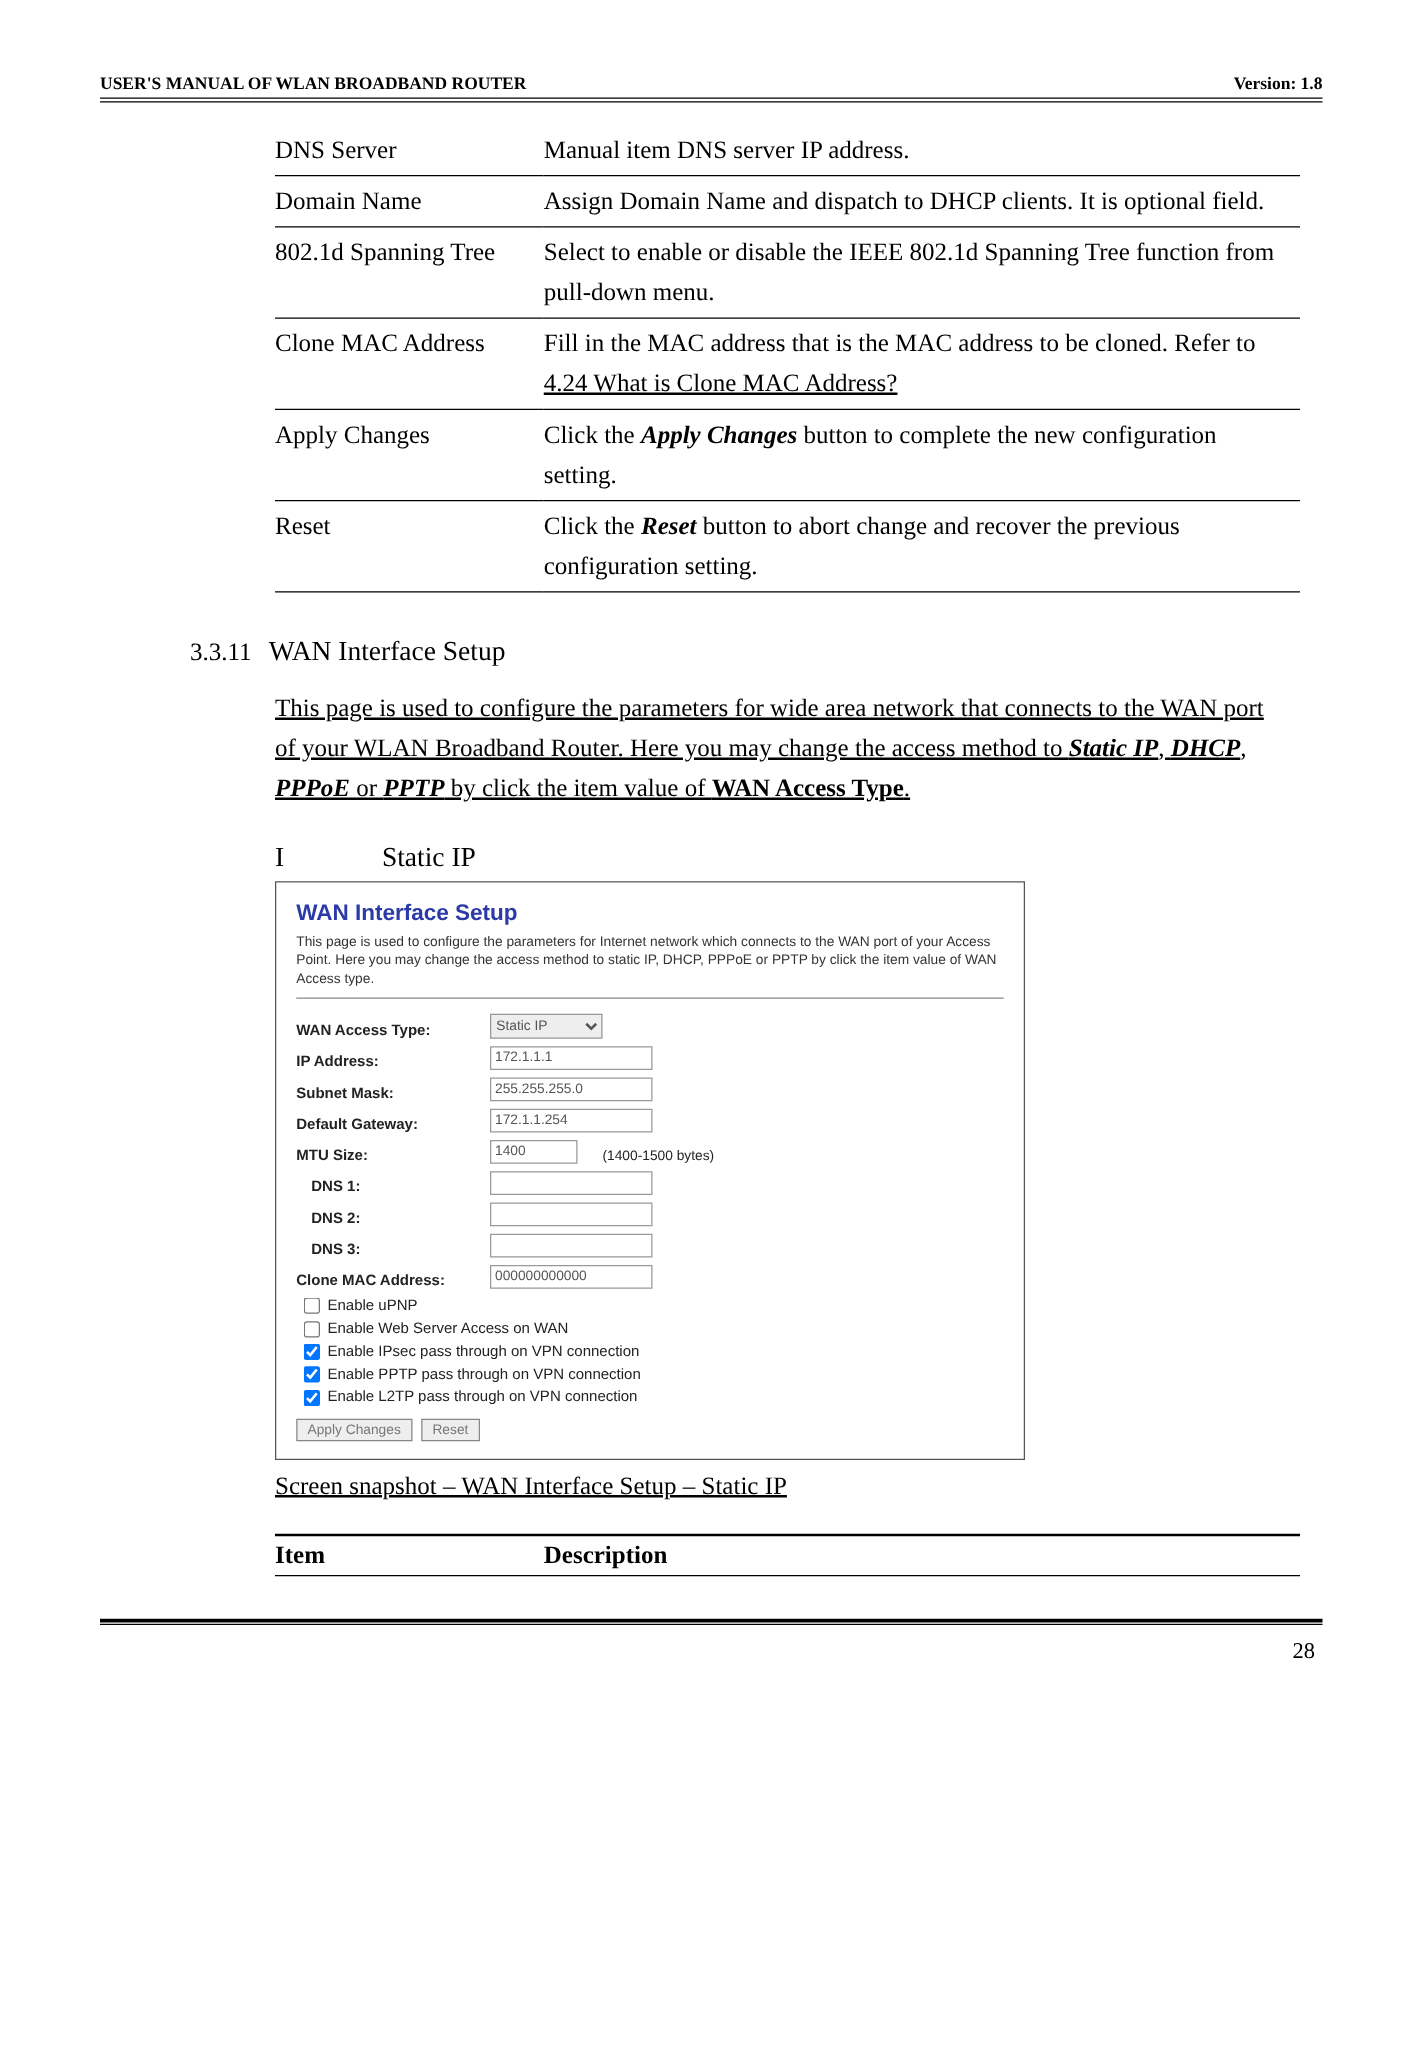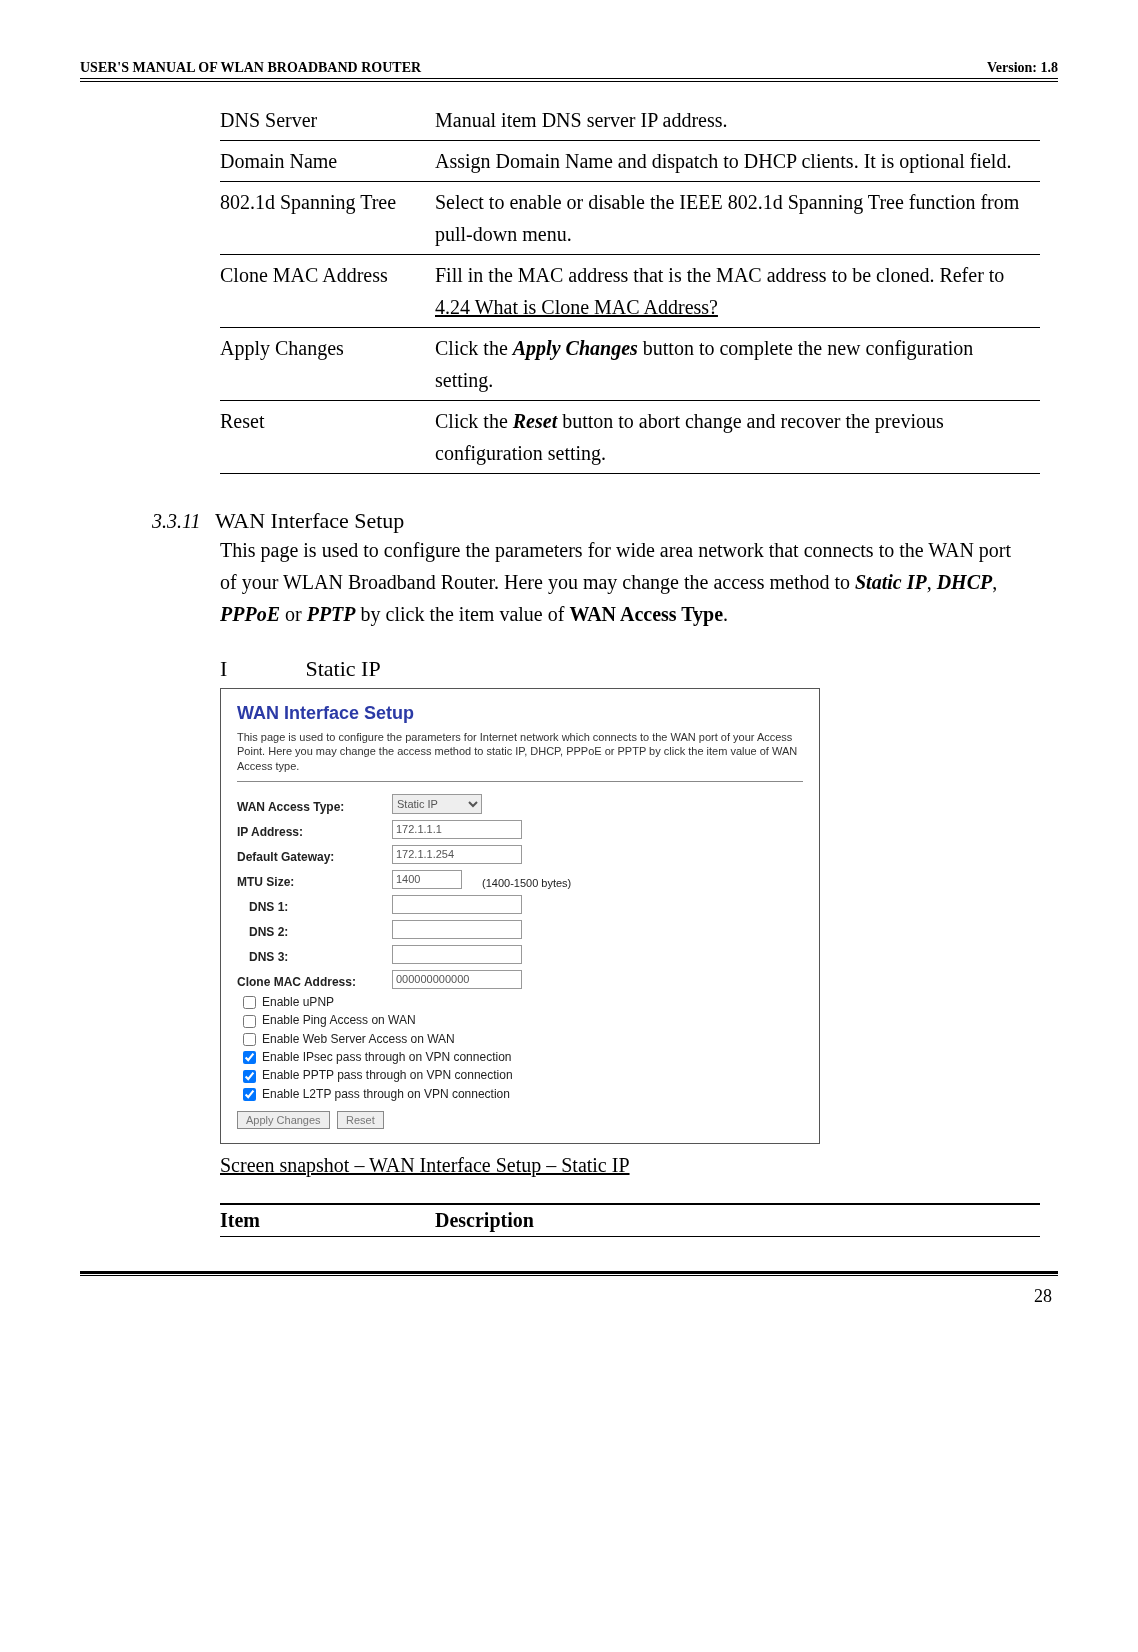--- a/index.html
+++ b/index.html
@@ -46,31 +46,31 @@
       text-decoration: underline;
     }
     .section-num {
       font-size: 20px;
       margin-top: 34px;
       margin-left: 72px;
     }
     .section-num .num { 
       display:inline-block;
       width:58px;
-      font-style:italic;
     }
     .section-title { 
       font-size: 22px;
     }
     .section-body {
       margin-left: 140px;
       width: 800px;
       font-size: 20px;
       line-height: 1.6;
-      margin-top: 0;
+      margin-top: 17px;
+      text-decoration: underline;
     }
     .subsection {
       font-size: 22px;
       margin-left: 140px;
       margin-top: 26px;
     }
     .subsection .roman {
       display:inline-block;
       width:80px;
     }
@@ -229,20 +229,24 @@
     <div class="form-label">WAN Access Type:</div>
     <select style="width:90px">
       <option>Static IP</option>
     </select>
   </div>
   <div class="form-row">
     <div class="form-label">IP Address:</div>
     <input type="text" style="width: 130px;" value="172.1.1.1">
   </div>
   <div class="form-row">
+    <div class="form-label">Subnet Mask:</div>
+    <input type="text" style="width: 130px;" value="255.255.255.0">
+  </div>
+  <div class="form-row">
     <div class="form-label">Default Gateway:</div>
     <input type="text" style="width: 130px;" value="172.1.1.254">
   </div>
   <div class="form-row">
     <div class="form-label">MTU Size:</div>
     <input type="text" style="width: 70px;" value="1400">
     <span style="margin-left:20px; font-size:11px;">(1400-1500 bytes)</span>
   </div>
   <div class="form-row">
     <div class="form-label" style="padding-left:12px">DNS 1:</div>
@@ -258,23 +262,20 @@
   </div>
   <div class="form-row">
     <div class="form-label">Clone MAC Address:</div>
     <input type="text" style="width: 130px;" value="000000000000">
   </div>
 
   <div class="chk-row">
     <input type="checkbox" style=""><span>Enable uPNP</span>
   </div>
   <div class="chk-row">
-    <input type="checkbox" style=""><span>Enable Ping Access on WAN</span>
-  </div>
-  <div class="chk-row">
     <input type="checkbox" style=""><span>Enable Web Server Access on WAN</span>
   </div>
   <div class="chk-row">
     <input type="checkbox" checked="" style=""><span>Enable IPsec pass through on VPN connection</span>
   </div>
   <div class="chk-row">
     <input type="checkbox" checked="" style=""><span>Enable PPTP pass through on VPN connection</span>
   </div>
   <div class="chk-row">
     <input type="checkbox" checked="" style=""><span>Enable L2TP pass through on VPN connection</span>

